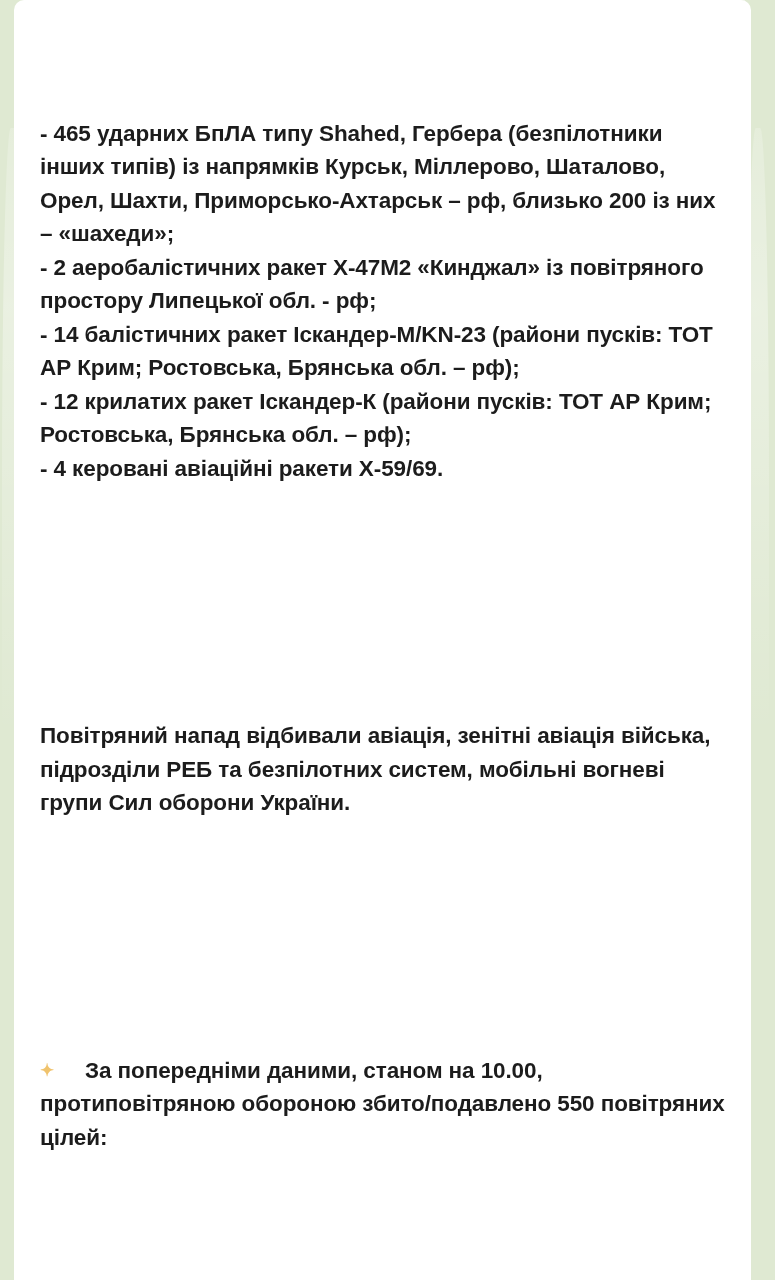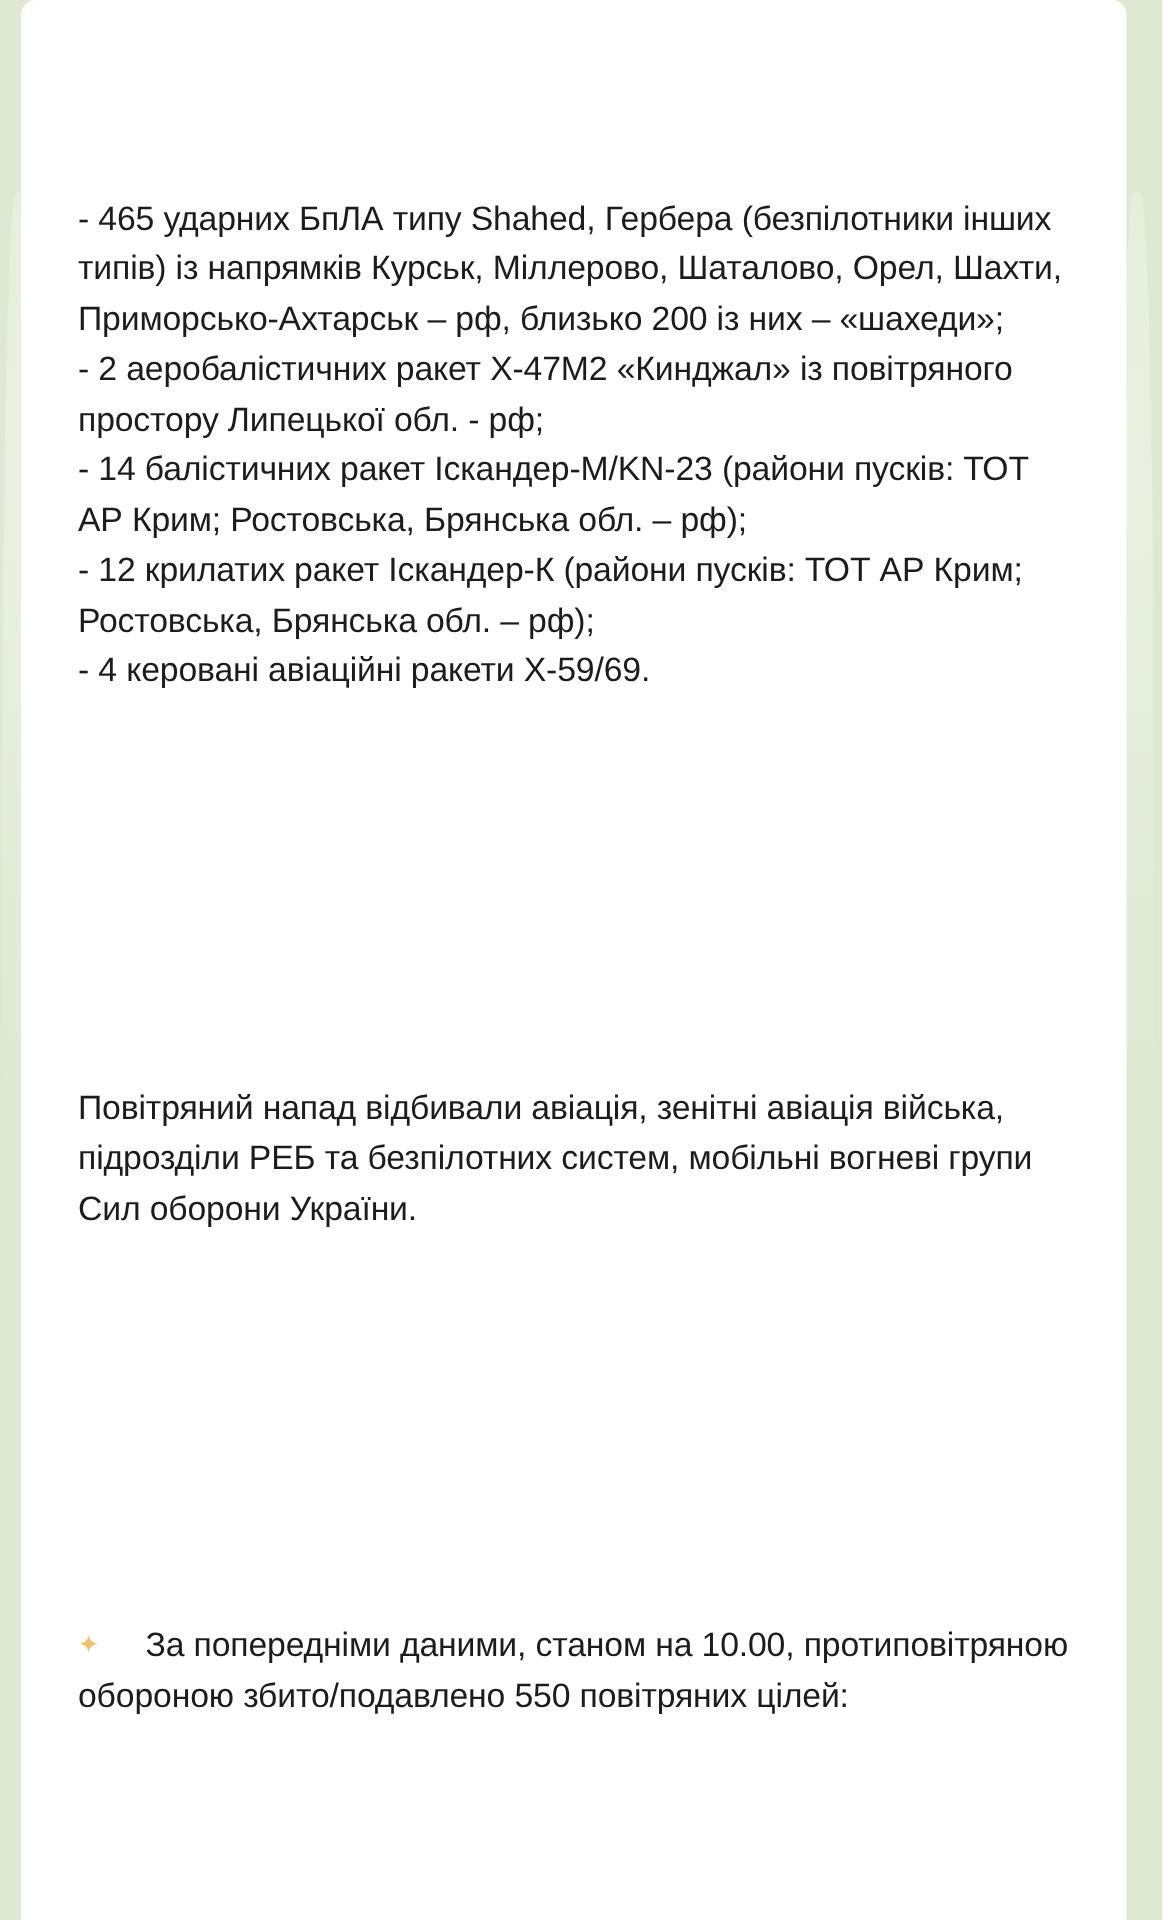--- a/index.html
+++ b/index.html
@@ -46,21 +46,21 @@
     padding: 16px 22px 18px 26px;
   }
   .msg-text {
     color: #1c1c1c;
     font-size: 22.5px;
     line-height: 33.5px;
     letter-spacing: -0.1px;
     white-space: pre-wrap;
     word-wrap: break-word;
   }
-  .block { margin: 12px; }
+  .block { margin: 0; font-weight: bold; }
   .spacer { height: 33px; }
   .sparkle {
     color: #f0c36d;
     font-size: 17px;
     vertical-align: 2px;
     letter-spacing: 0;
   }
 </style>
 </head>
 <body>

